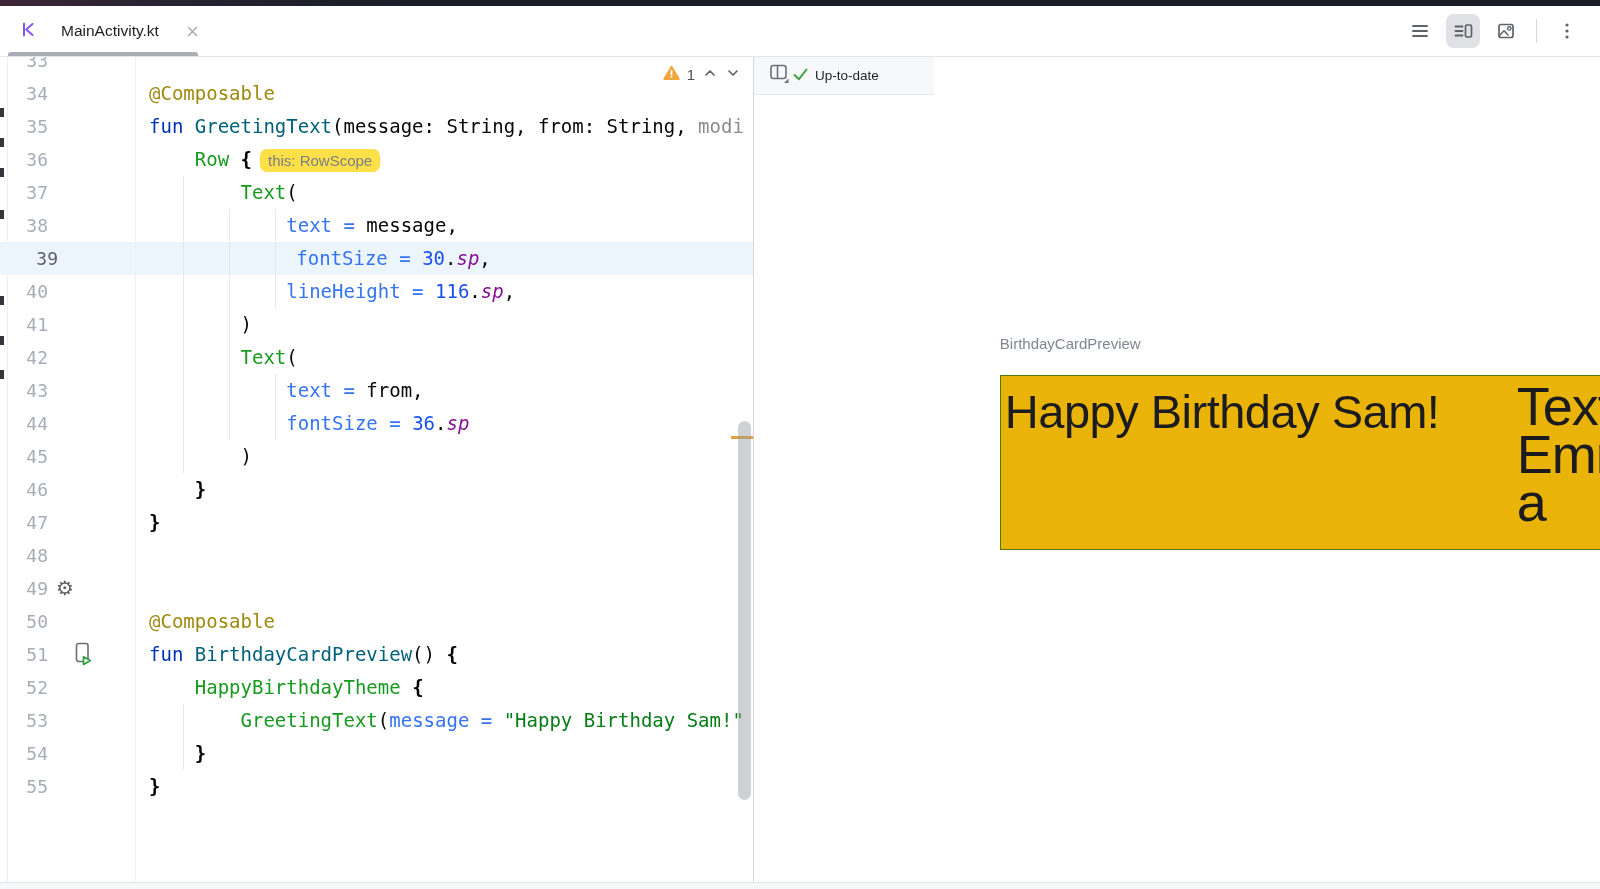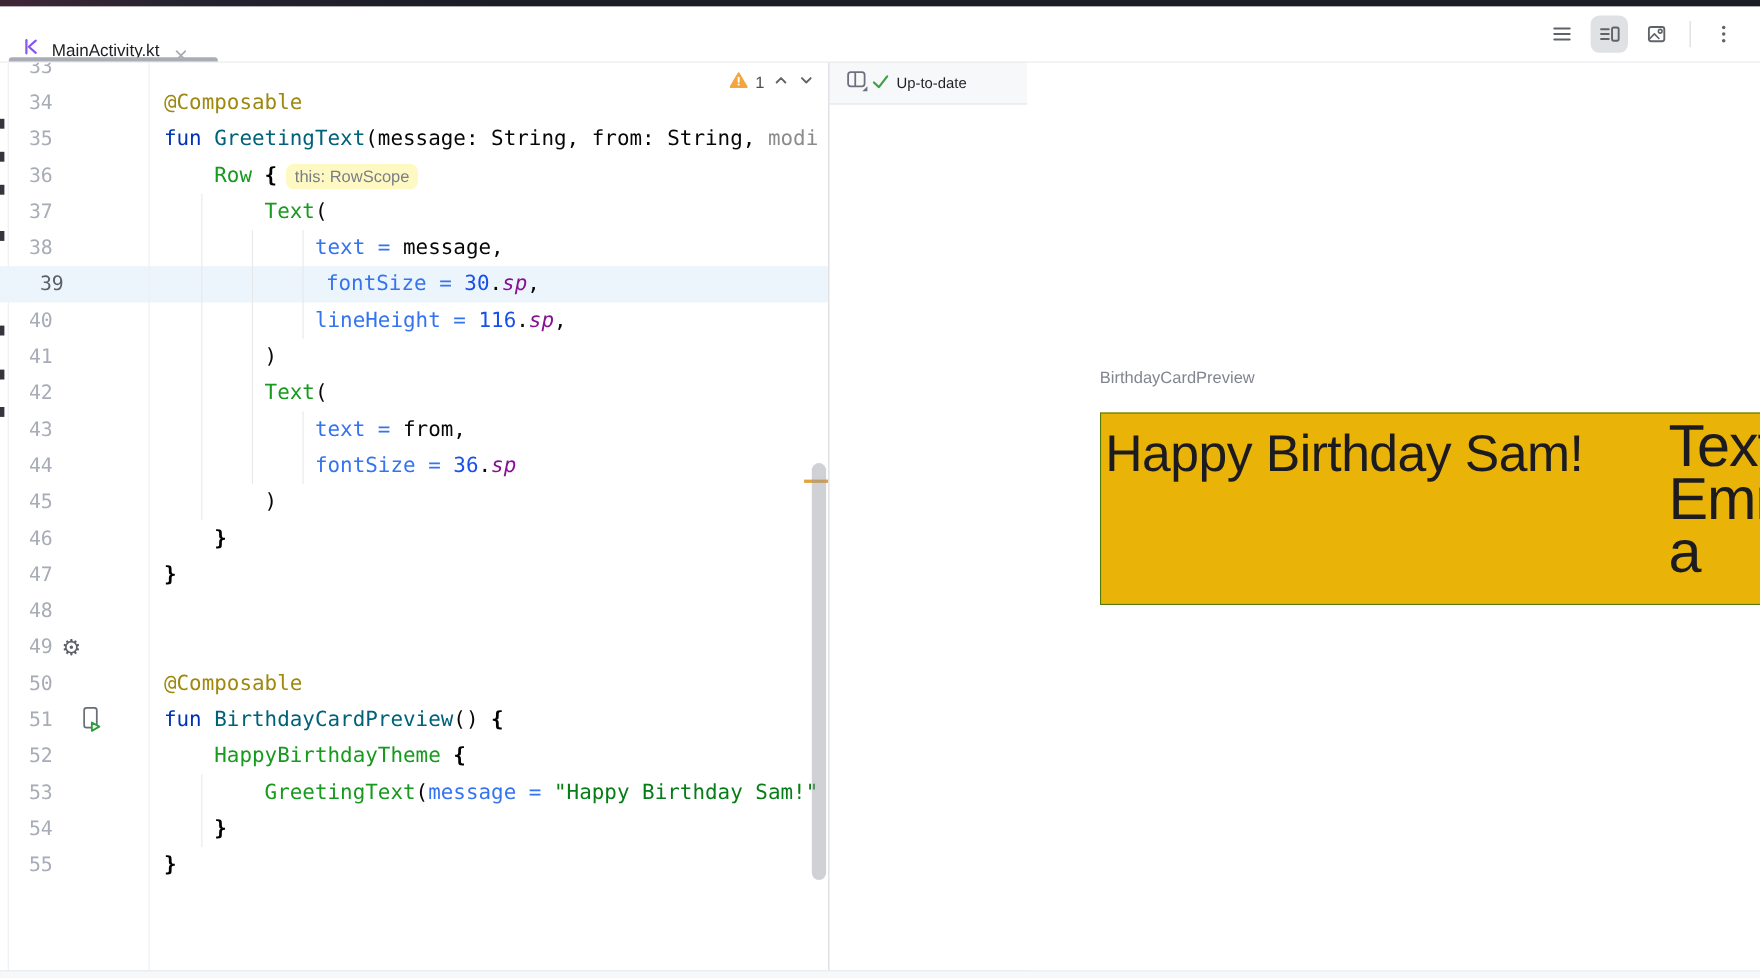--- a/index.html
+++ b/index.html
@@ -3,21 +3,21 @@
 <meta charset="utf-8">
 <style>
   html,body{margin:0;padding:0;}
   body{width:1600px;height:889px;overflow:hidden;background:#fff;font-family:"Liberation Sans",sans-serif;}
 
   
   .titlebar{height:6px;background:linear-gradient(90deg,#3f2637 0%,#262330 10%,#1a1c26 28%,#1a1c26 100%);}
 
   
   .tabbar{height:50px;background:#fff;border-bottom:1px solid #e4e6e9;display:flex;align-items:center;position:relative;}
-  .tab{display:flex;align-items:flex-end;gap:10px;height:100%;padding:0 14px 0 20px;position:relative;cursor:default;}
+  .tab{display:flex;align-items:center;gap:24px;height:100%;padding:0 14px 0 20px;position:relative;cursor:default;}
   .tab-title{font-size:15.5px;color:#1d1e24;}
   .tab-underline{position:absolute;left:8px;bottom:0;width:190px;height:4px;background:#a9adb5;border-radius:3px 3px 0 0;}
   .close-btn{margin-left:4px;display:flex;align-items:center;}
   .toolbar-right{margin-left:auto;display:flex;align-items:center;gap:9px;padding-right:16px;}
   .toggle{width:34px;height:34px;display:flex;align-items:center;justify-content:center;border-radius:8px;}
   .toggle.selected{background:#dfe1e5;}
   .vdivider{width:1px;height:24px;background:#d5d7dc;margin:0 4px;}
 
   
   .main{display:flex;height:825px;}
@@ -41,21 +41,21 @@
   .c-kw{color:#0033b3;}
   .c-ann{color:#9e880d;}
   .c-fn{color:#00627a;}
   .c-comp{color:#179a1e;}
   .c-named{color:#3574f0;}
   .c-num{color:#1750eb;}
   .c-ext{color:#871094;font-style:italic;}
   .c-str{color:#067d17;}
   .c-gray{color:#8c8c8c;}
   .c-brace{color:#000;font-weight:bold;}
-  .inlay{font-family:"Liberation Sans",sans-serif;font-size:15px;background:#fef9c3;color:#7a7e85;border-radius:7px;padding:3px 8px;margin-left:8px;white-space:nowrap;}
+  .inlay{font-family:"Liberation Sans",sans-serif;font-size:15px;background:#fde047;color:#7a7e85;border-radius:7px;padding:3px 8px;margin-left:8px;white-space:nowrap;}
   .gear-glyph{position:absolute;left:8px;top:0;font-size:20px;line-height:33px;color:#5d6066;font-family:"DejaVu Sans",sans-serif;}
   .phone-glyph{position:absolute;left:24px;top:4px;}
 
   
   .warn-widget{position:absolute;top:6px;right:8px;display:flex;align-items:center;gap:7px;font-size:15px;color:#4c4f56;background:rgba(255,255,255,.85);padding:2px 4px;border-radius:6px;}
 
   
   .scroll-thumb{position:absolute;left:738px;top:364px;width:13px;height:379px;background:rgba(150,153,160,.45);border-radius:7px;}
   .scroll-warnmark{position:absolute;left:731px;top:379px;width:22px;height:3px;background:#e2a23c;}
 

